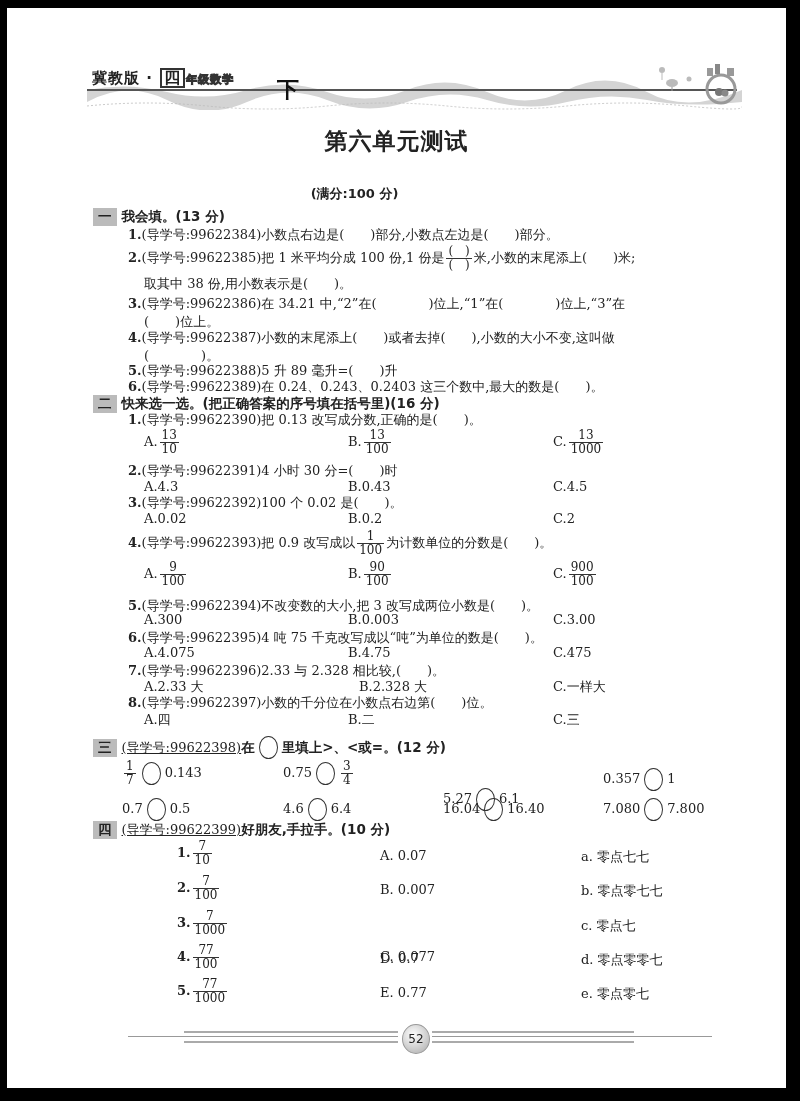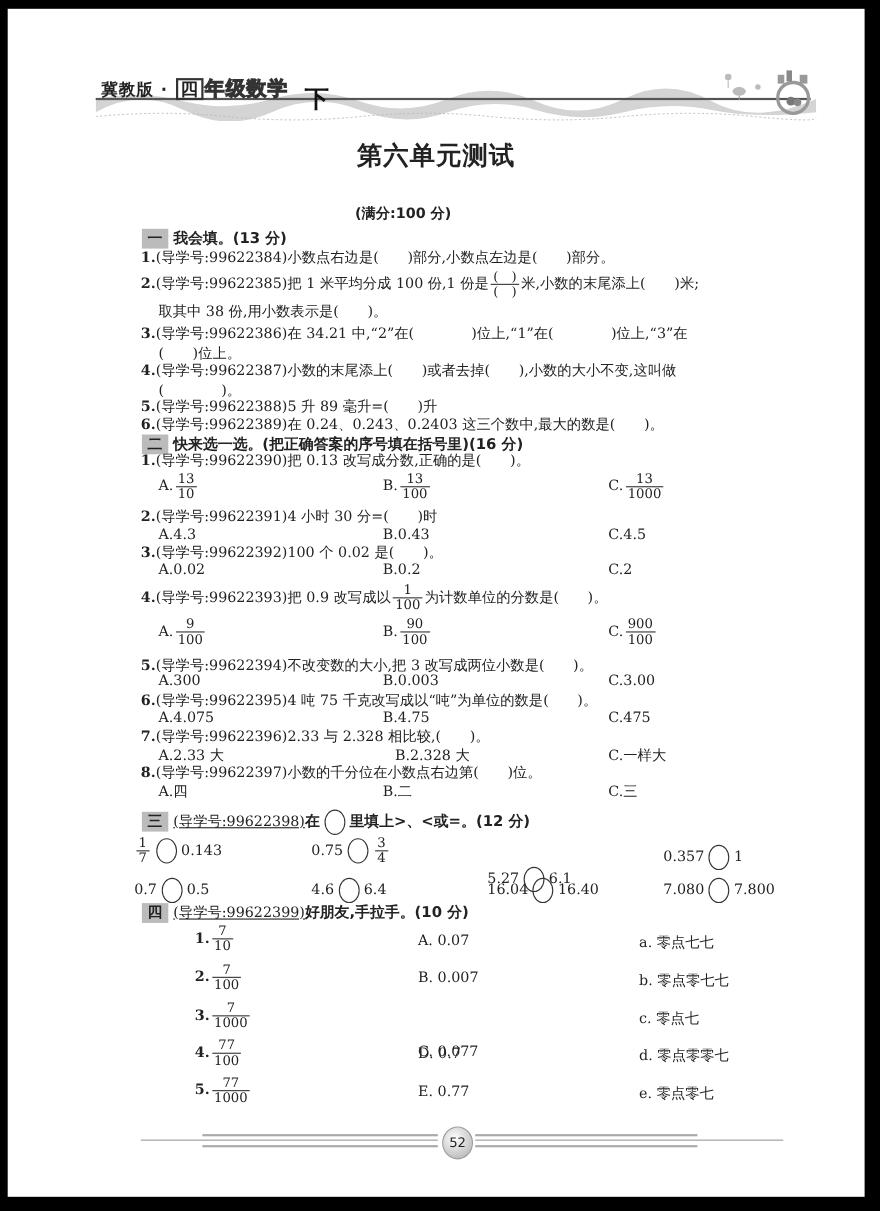--- a/index.html
+++ b/index.html
@@ -5,28 +5,28 @@
   html, body { margin: 0; padding: 0; }
   body { width: 800px; height: 1101px; background: #000; position: relative; overflow: hidden;
          font-family: "DejaVu Serif", "Liberation Serif", serif; color: #222; }
   .page { position: absolute; left: 7px; top: 8px; width: 779px; height: 1080px; background: #fff; overflow: hidden; }
 
   
   .hdr-band { position: absolute; left: 80px; top: 52px; width: 655px; height: 50px; }
   .hdr-line { position: absolute; left: 80px; top: 81px; width: 650px; height: 2px; background: #555; }
   .hdr-brand { position: absolute; left: 85px; top: 60px; font-size: 15px; font-weight: bold; letter-spacing: 1px; color: #222; font-family: "DejaVu Sans", sans-serif; }
   .hdr-grade { display: inline-block; border: 2px solid #333; padding: 0 2px; font-size: 16px; line-height: 16px; margin: 0 1px; }
-  .hdr-subject { color: #fff; -webkit-text-stroke: 1px #333; font-size: 18px; }
+  .hdr-subject { color: #fff; -webkit-text-stroke: 1px #333; font-size: 11px; }
   .hdr-term { position: absolute; left: 270px; top: 67px; font-size: 22px; font-weight: 900; font-family: "DejaVu Sans", sans-serif; color: #111; }
   .hdr-deco { position: absolute; left: 640px; top: 48px; width: 100px; height: 52px; }
 
   .title { position: absolute; left: 0; width: 779px; top: 118px; text-align: center; font-size: 23px; font-weight: bold; font-family: "DejaVu Serif", serif; letter-spacing: 1px; }
-  .subtitle { position: absolute; left: 0; width: 695px; top: 177px; text-align: center; font-size: 13px; font-weight: bold; font-family: "DejaVu Sans", sans-serif; margin-left: 12px; }
-
-  .sec-head { position: absolute; left: 86px; font-size: 13.5px; font-weight: bold; font-family: "DejaVu Sans", sans-serif; margin-left: 36px; }
+  .subtitle { position: absolute; left: 0; width: 695px; top: 177px; text-align: center; font-size: 13px; font-weight: bold; font-family: "DejaVu Sans", sans-serif; }
+
+  .sec-head { position: absolute; left: 86px; font-size: 13.5px; font-weight: bold; font-family: "DejaVu Sans", sans-serif; }
   .sec-num { display: inline-block; background: #bbb; padding: 0 5px; margin-right: 5px; font-weight: bold; }
   .sec-head .plain { font-weight: normal; font-family: "DejaVu Serif", serif; font-size: 13px; text-decoration: underline; }
 
   .q { position: absolute; font-size: 13px; line-height: 16px; }
   .q b.n { font-family: "DejaVu Serif", serif; font-weight: bold; }
   .opt { position: absolute; font-size: 13px; }
 
   .frac { display: inline-flex; flex-direction: column; align-items: center; vertical-align: middle; font-size: 12px; line-height: 13px; margin: 0 2px; }
   .frac .num { padding: 0 2px; }
   .frac .den { border-top: 1px solid #333; padding: 0 2px; }

